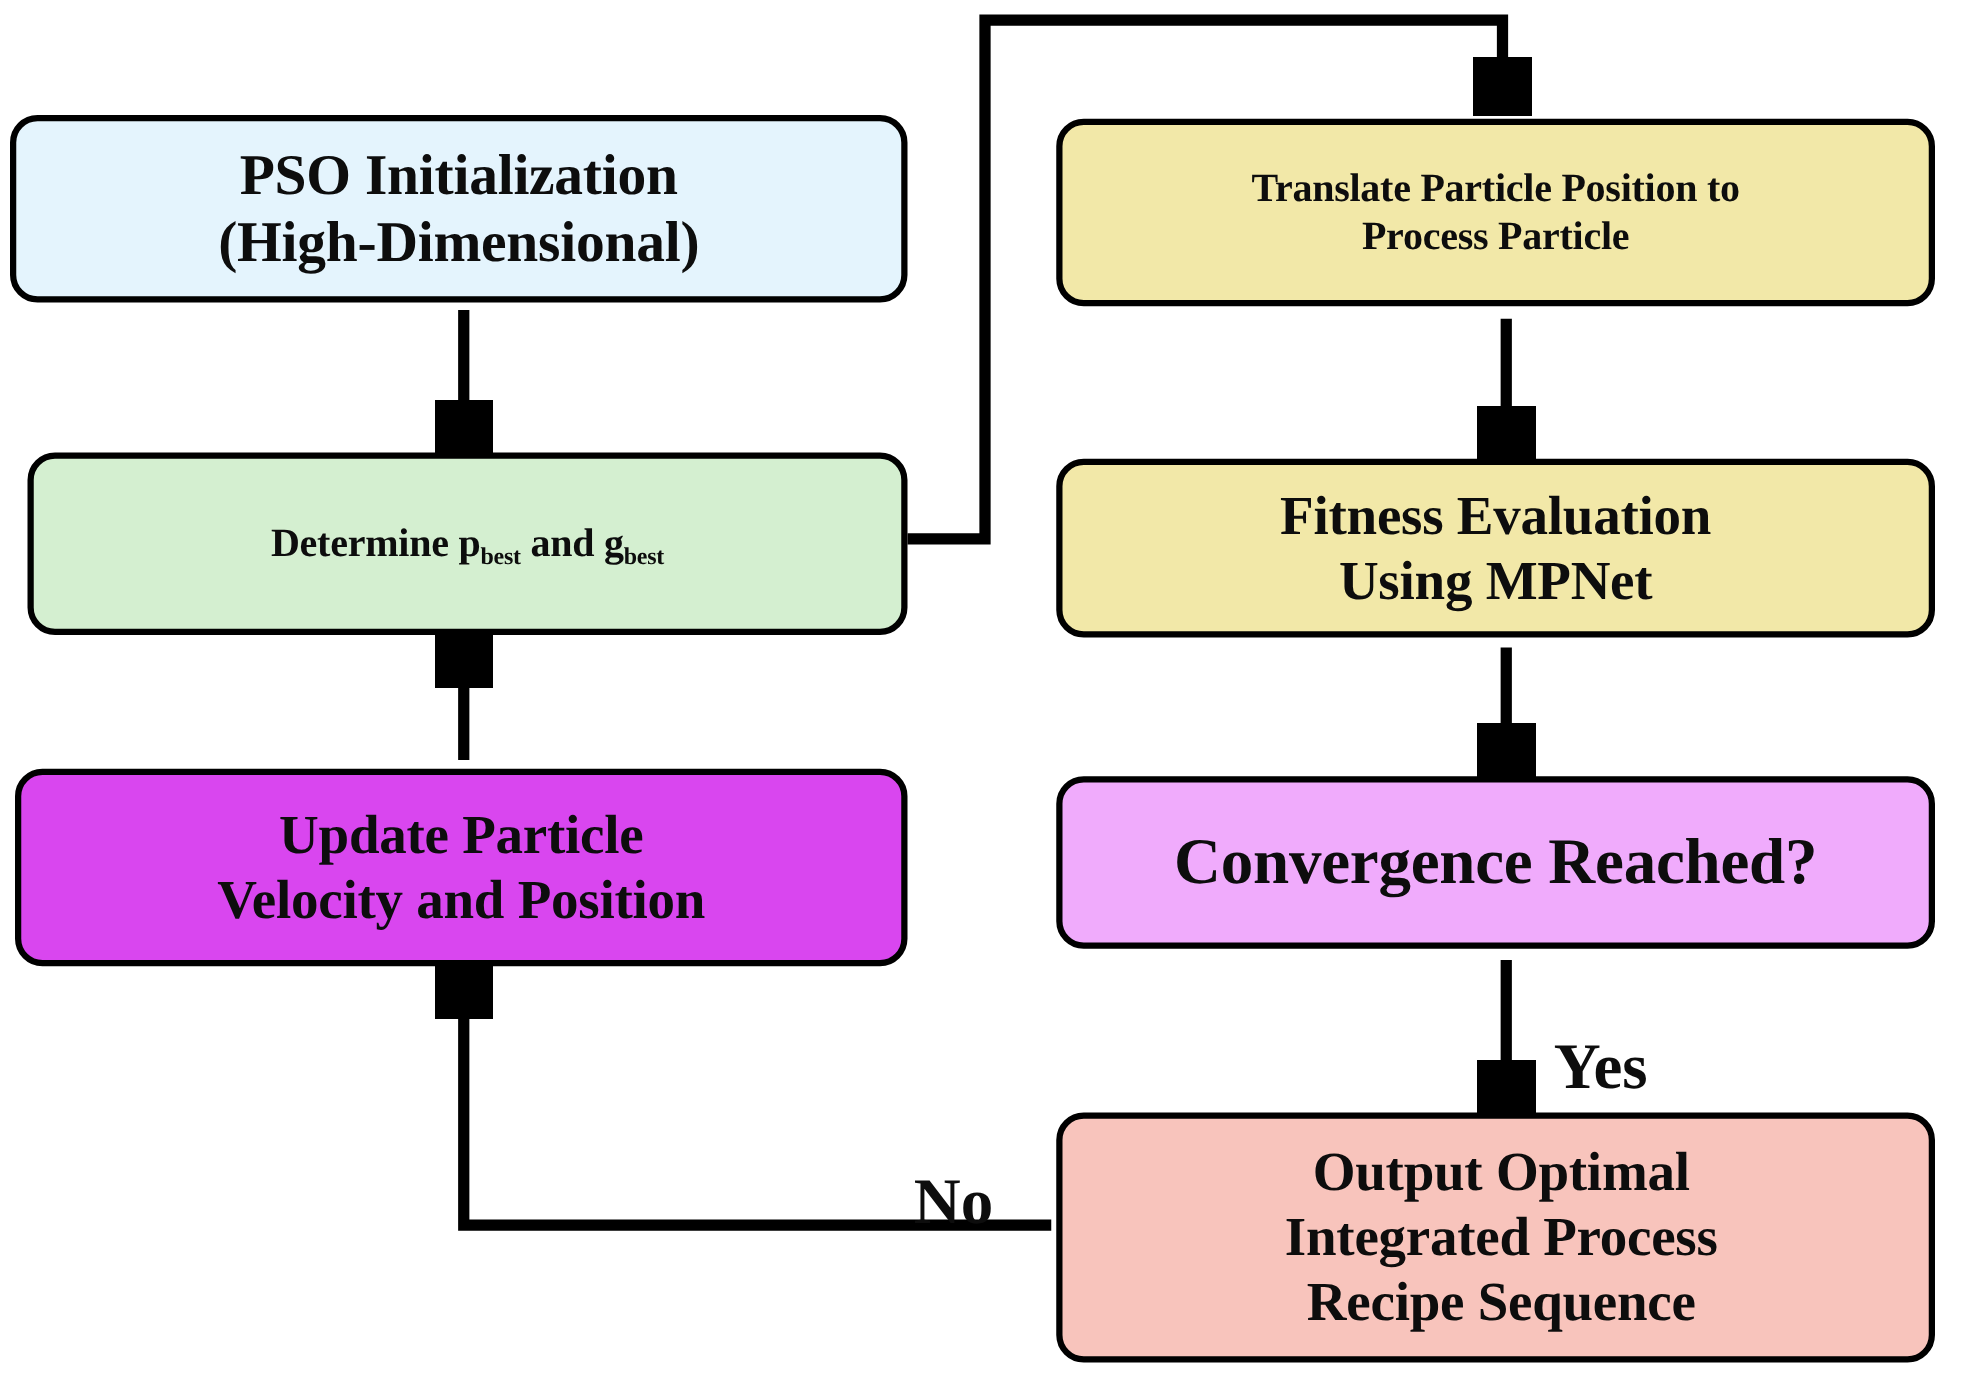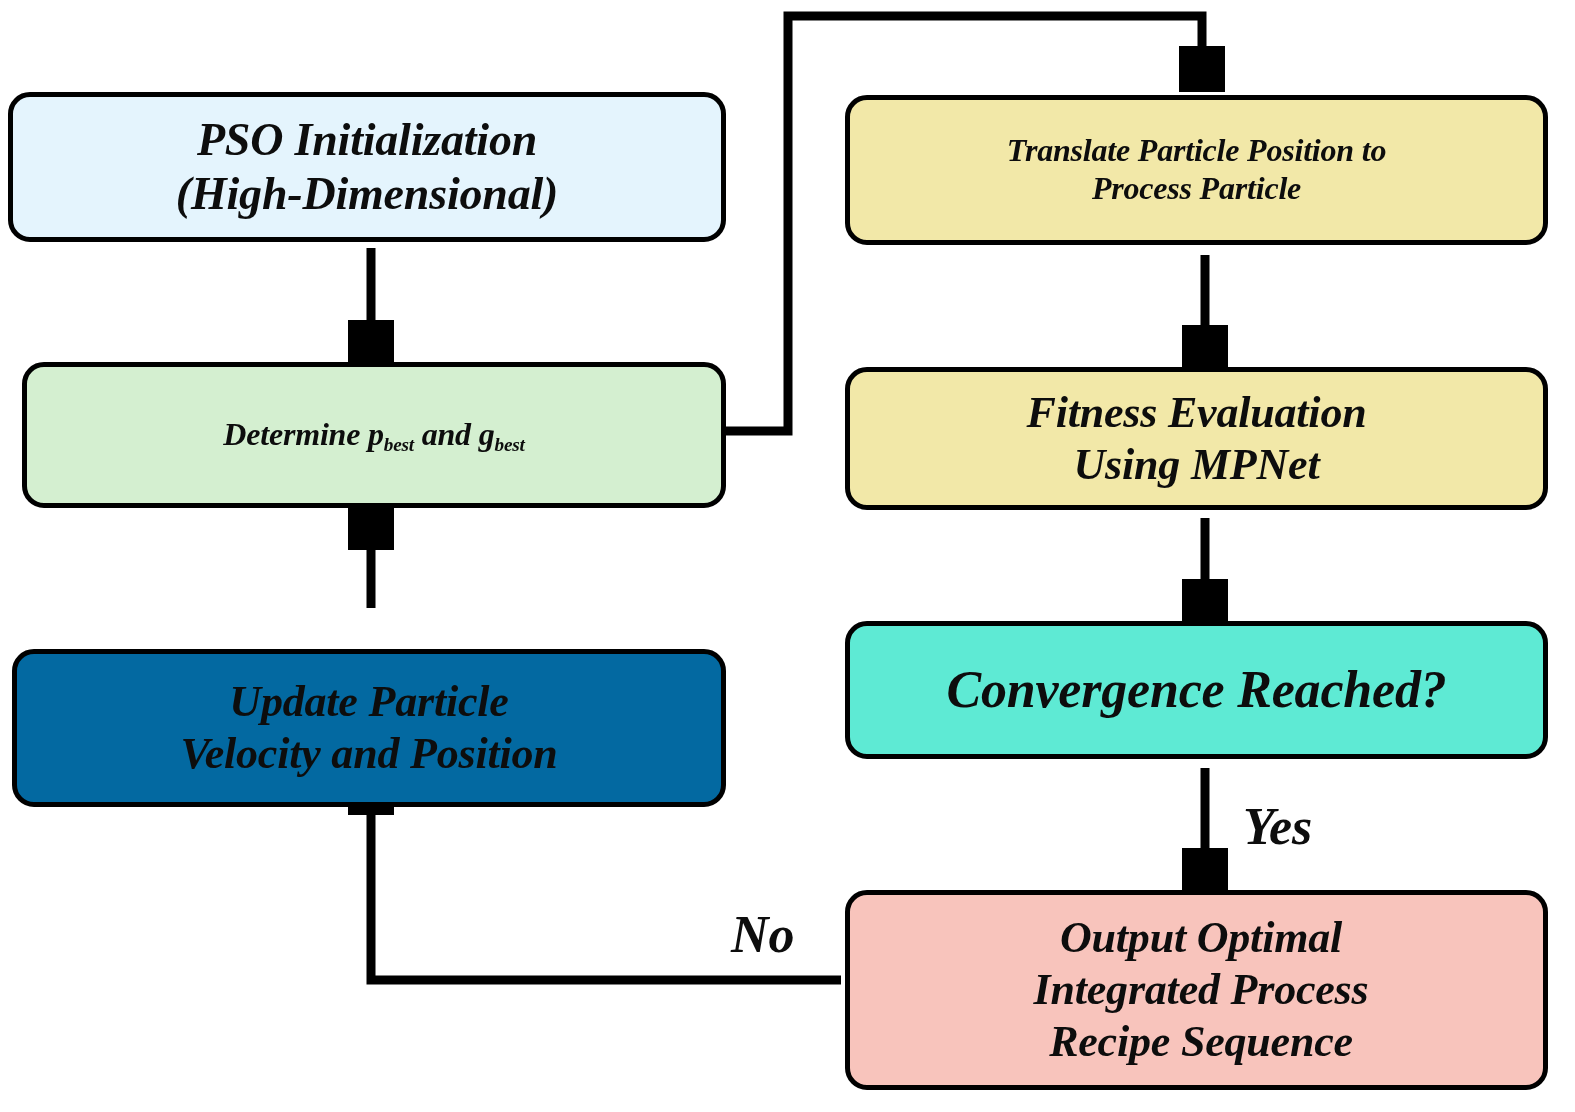--- a/index.html
+++ b/index.html
@@ -9,21 +9,20 @@
   }
   body {
     font-family: "Liberation Serif", "DejaVu Serif", serif;
   }
   #canvas {
     position: relative;
     width: 1575px;
     height: 1112px;
     background: #ffffff;
     overflow: hidden;
-    font-style: italic;
   }
   .node {
     position: absolute;
     box-sizing: border-box;
     border: 5px solid #000000;
     border-radius: 22px;
     display: flex;
     align-items: center;
     justify-content: center;
     text-align: center;
@@ -42,39 +41,39 @@
     left: 8px;  top: 92px;  width: 718px;  height: 150px;
     background: #e4f4fd;
     font-size: 46px;
   }
   #node-determine-best {
     left: 22px; top: 362px; width: 704px; height: 146px;
     background: #d4efd0;
     font-size: 32px;
   }
   #node-update-particle {
-    left: 12px; top: 649px; width: 714px; height: 158px;
-    background: #0369a1;
+    left: 12px; top: 615px; width: 714px; height: 158px;
+    background: #d946ef;
     font-size: 44px;
   }
   
   #node-translate {
     left: 845px; top: 95px;  width: 703px; height: 150px;
     background: #f2e8a8;
     font-size: 32px;
   }
   #node-fitness {
     left: 845px; top: 367px; width: 703px; height: 143px;
     background: #f2e8a8;
     font-size: 44px;
     justify-content: center;
   }
   #node-convergence {
     left: 845px; top: 621px; width: 703px; height: 138px;
-    background: #5eead4;
+    background: #f0abfc;
     font-size: 52px;
   }
   #node-output {
     left: 845px; top: 890px; width: 703px; height: 200px;
     background: #f8c4bc;
     font-size: 44px;
     padding-left: 19px;
   }
   sub {
     font-size: 0.60em;
@@ -83,20 +82,21 @@
     top: 0.28em;
     font-weight: bold;
   }
   
   .edge-label {
     position: absolute;
     font-weight: bold;
     color: #0d0d0d;
     font-size: 52px;
     white-space: nowrap;
+    margin-top: 27px;
   }
   #label-yes { left: 1243px; top: 797px; }
   #label-no  { left: 731px;  top: 905px; }
 
   
   #edges {
     position: absolute;
     left: 0; top: 0;
     width: 1575px;
     height: 1112px;

